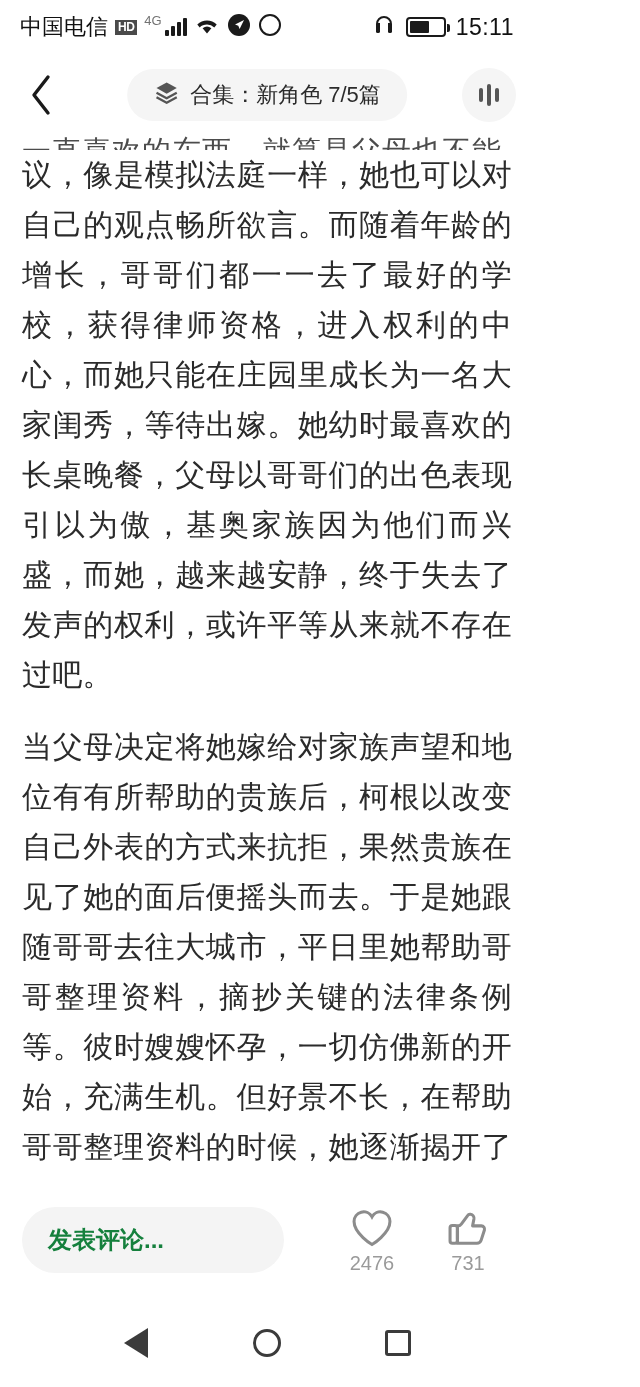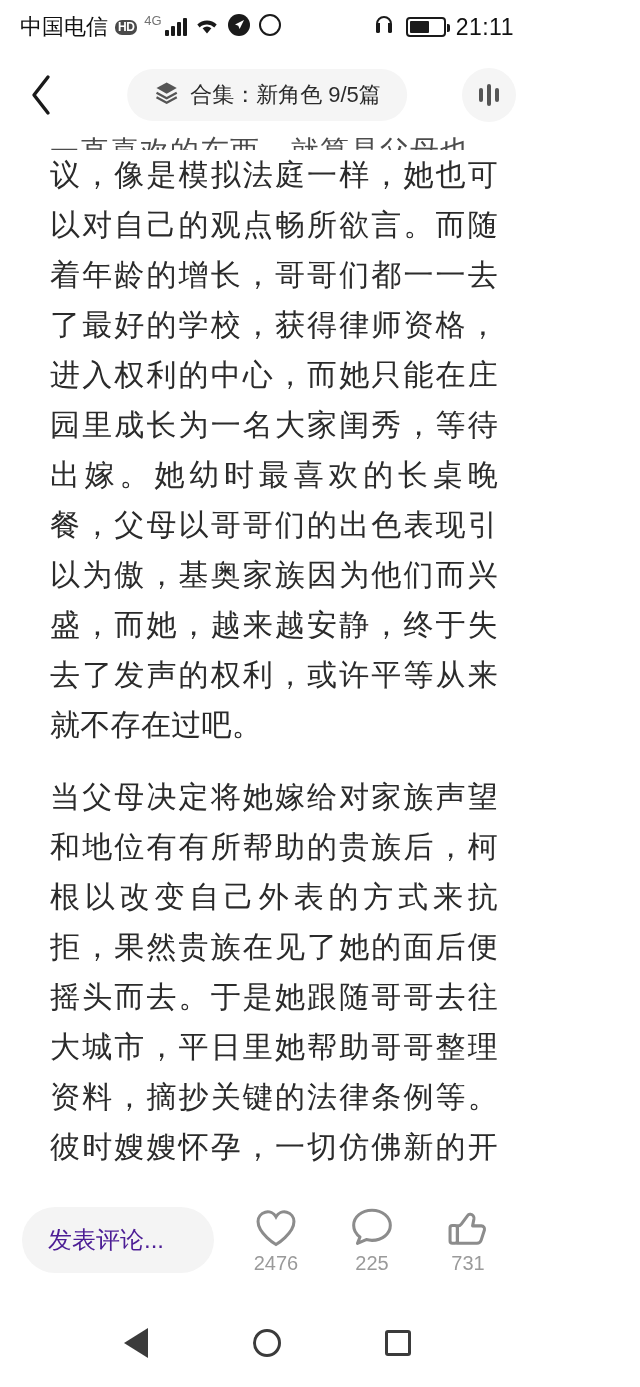--- a/index.html
+++ b/index.html
@@ -37,21 +37,21 @@
   .carrier {
     font-size: 22px;
     letter-spacing: 0px;
     color: #111;
   }
   .hd-badge {
     background: #4a4a4a;
     color: #fff;
     font-size: 12px;
     font-weight: bold;
-    border-radius: 7px;
+    border-radius: 0;
     padding: 1px 3px;
     line-height: 13px;
     letter-spacing: -0.5px;
   }
   .net-label {
     font-size: 13px;
     color: #737373;
     position: relative;
     top: -7px;
     margin-right: -4px;
@@ -149,24 +149,23 @@
     width: 4px;
     height: 22px;
     background: #555;
     border-radius: 2px;
   }
   .more-btn i.short { height: 14px; }
 
   
   .article {
     flex: 1 1 auto;
-    padding: 0 36px;
+    padding: 0 22px;
     overflow: hidden;
     position: relative;
-    margin-left: 14px;
   }
   .clipped-line {
     font-size: 29px;
     line-height: 30px;
     color: #2d2d2d;
     height: 14px;
     overflow: hidden;
     opacity: 0.85;
     letter-spacing: 1px;
   }
@@ -192,22 +191,23 @@
   }
   .comment-box {
     flex: 1 1 auto;
     height: 66px;
     background: #f4f4f4;
     border-radius: 33px;
     display: flex;
     align-items: center;
     padding: 0 26px;
     font-size: 24px;
-    color: #4c1d95;
+    color: #15803d;
     max-width: 262px;
+    font-weight: bold;
   }
   .actions {
     display: flex;
     align-items: center;
     gap: 8px;
     margin-left: auto;
   }
   .action-item {
     width: 88px;
     display: flex;
@@ -286,39 +286,39 @@
       <span>
         <svg width="24" height="24" viewBox="0 0 24 24">
             <path d="M12 3a8 8 0 00-8 8v6h4v-7H6v1a6 6 0 0112 0v-1h-2v7h4v-6a8 8 0 00-8-8z" fill="#1a1a1a"></path>
             <rect x="4" y="13" width="4" height="7" rx="1.6" fill="#1a1a1a"></rect>
             <rect x="16" y="13" width="4" height="7" rx="1.6" fill="#1a1a1a"></rect>
           </svg>
       </span>
       <span class="battery">
           <span class="fill" style="width:62%"></span>
         </span>
-      <span class="clock">21:11</span>
+      <span class="clock">15:11</span>
     </div>
   </div>
 
   <div class="top-nav">
     <div class="back-btn">
       <svg width="26" height="44" viewBox="0 0 26 44">
           <path d="M20 4L6 22l14 18" fill="none" stroke="#1a1a1a" stroke-width="3.4" stroke-linecap="round" stroke-linejoin="round"></path>
         </svg>
     </div>
     <div class="collection-pill">
       <span>
         <svg width="27" height="27" viewBox="0 0 24 24">
             <path d="M12 3l9 5-9 5-9-5 9-5z" fill="#555"></path>
             <path d="M3 12.2l9 5 9-5" fill="none" stroke="#555" stroke-width="2" stroke-linejoin="round"></path>
             <path d="M3 16.2l9 5 9-5" fill="none" stroke="#555" stroke-width="2" stroke-linejoin="round"></path>
           </svg>
       </span>
-      <span>合集：新角色  9/5篇</span>
+      <span>合集：新角色  7/5篇</span>
     </div>
     <div class="more-btn">
       <i class="short"></i>
       <i></i>
       <i class="short"></i>
     </div>
   </div>
 
   <div class="article">
     <div class="clipped-line">一直喜欢的东西，就算是父母也不能够</div>
@@ -332,26 +332,20 @@
     </div>
     <div class="actions">
 
       <div class="action-item">
         <svg width="46" height="42" viewBox="0 0 24 22">
           <path d="M12 20.2S2.6 14.4 2.6 8.1a5 5 0 019.4-2.4 5 5 0 019.4 2.4c0 6.3-9.4 12.1-9.4 12.1z" fill="none" stroke="#8c8c8c" stroke-width="1.6"></path>
         </svg>
         <span class="count">2476</span>
       </div>
 
-      <div class="action-item">
-        <svg width="46" height="42" viewBox="0 0 24 22">
-          <path d="M12 2.2c5.4 0 9.6 3.5 9.6 7.9s-4.2 7.9-9.6 7.9a12 12 0 01-3-.4l-4.6 2 1.3-3.4c-2-1.4-3.3-3.6-3.3-6.1 0-4.4 4.2-7.9 9.6-7.9z" fill="none" stroke="#8c8c8c" stroke-width="1.6" stroke-linejoin="round"></path>
-        </svg>
-        <span class="count">225</span>
-      </div>
 
       <div class="action-item">
         <svg width="46" height="42" viewBox="0 0 24 22">
           <path d="M6.5 19.5h10.2c1 0 1.9-.6 2.2-1.6l1.7-5.3c.3-1.1-.5-2.2-1.6-2.2h-4.6l.7-3.6c.2-1.2-.6-2.3-1.8-2.5-.6-.1-1.2.2-1.5.7L8.4 9.6c-.3.5-.9.8-1.5.8H6.5z" fill="none" stroke="#8c8c8c" stroke-width="1.6" stroke-linejoin="round"></path>
           <rect x="2.6" y="10.2" width="3.8" height="9.3" rx="1.2" fill="none" stroke="#8c8c8c" stroke-width="1.6"></rect>
         </svg>
         <span class="count">731</span>
       </div>
 
 

